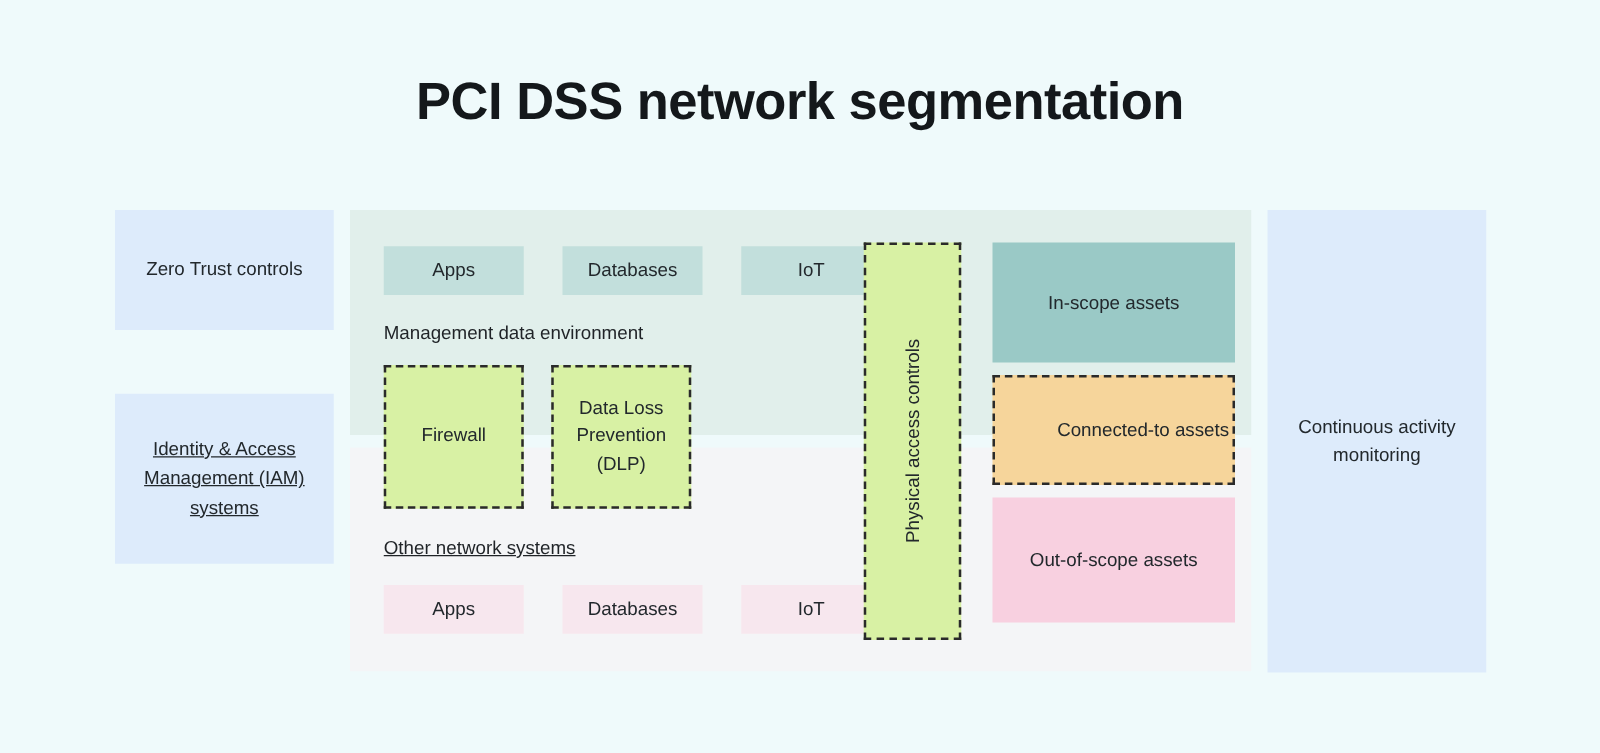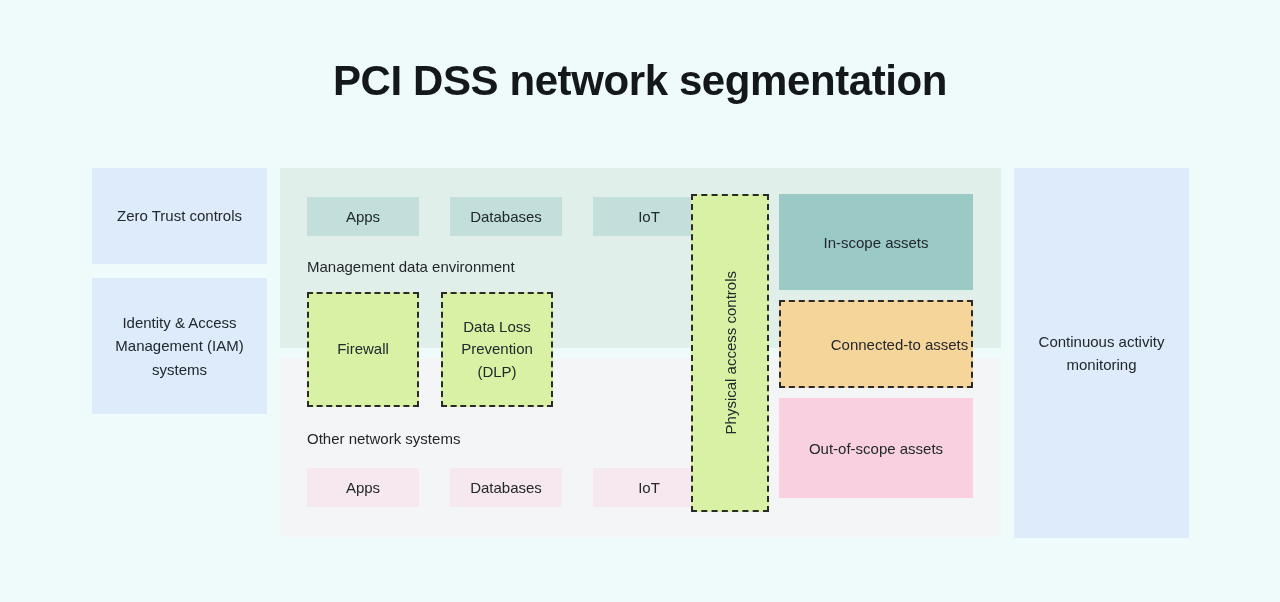--- a/index.html
+++ b/index.html
@@ -29,36 +29,36 @@
     line-height: 1.1;
   }
 
   
   .side-col {
     position: absolute;
     width: 175px;
     display: flex;
     flex-direction: column;
   }
-  .side-col.left  { left: 92px;  top: 168px; }
+  .side-col.left  { left: 92px;  top: 168px; gap: 37px; }
   .side-col.right { left: 1014px; top: 168px; }
 
   .side-box {
     background: #ddebfb;
     display: flex;
     align-items: center;
     justify-content: center;
     text-align: center;
     font-size: 15px;
     line-height: 1.56;
     color: #22282c;
     padding: 6px 14px;
   }
   .side-box.b1 { height: 96px; }
-  .side-box.b2 { height: 136px; margin-top: 14px; }
+  .side-box.b2 { height: 136px; margin-top: 14px; text-decoration: underline; }
   .side-box.b3 { height: 104px; margin-top: 14px; }
   .side-box.tall { height: 370px; }
 
   
   .panel {
     position: absolute;
     left: 280px;
     width: 721px;
   }
   .panel-cde   { top: 168px; height: 180px; background: #e1efeb; }
@@ -93,21 +93,21 @@
   .chip-row.top    { left: 27px; top: 29px; }
   .chip-row.bottom { left: 27px; top: 300px; }
 
   .section-label {
     position: absolute;
     left: 27px;
     font-size: 15px;
     color: #1f2327;
   }
   .section-label.cde   { top: 90px; }
-  .section-label.other { top: 262px; }
+  .section-label.other { top: 262px; text-decoration: underline; }
 
   
   .controls-row {
     position: absolute;
     left: 27px;
     top: 124px;
     display: flex;
     gap: 22px;
   }
   .ctrl-box {
@@ -141,21 +141,21 @@
     writing-mode: vertical-rl;
     transform: rotate(180deg);
     font-size: 15px;
     white-space: nowrap;
     color: #22282c;
   }
 
   
   .scope-stack {
     position: absolute;
-    left: 499px;
+    left: 514px;
     top: 26px;
     width: 194px;
   }
   .scope-box {
     width: 194px;
     display: flex;
     align-items: center;
     justify-content: center;
     text-align: center;
     font-size: 15px;

